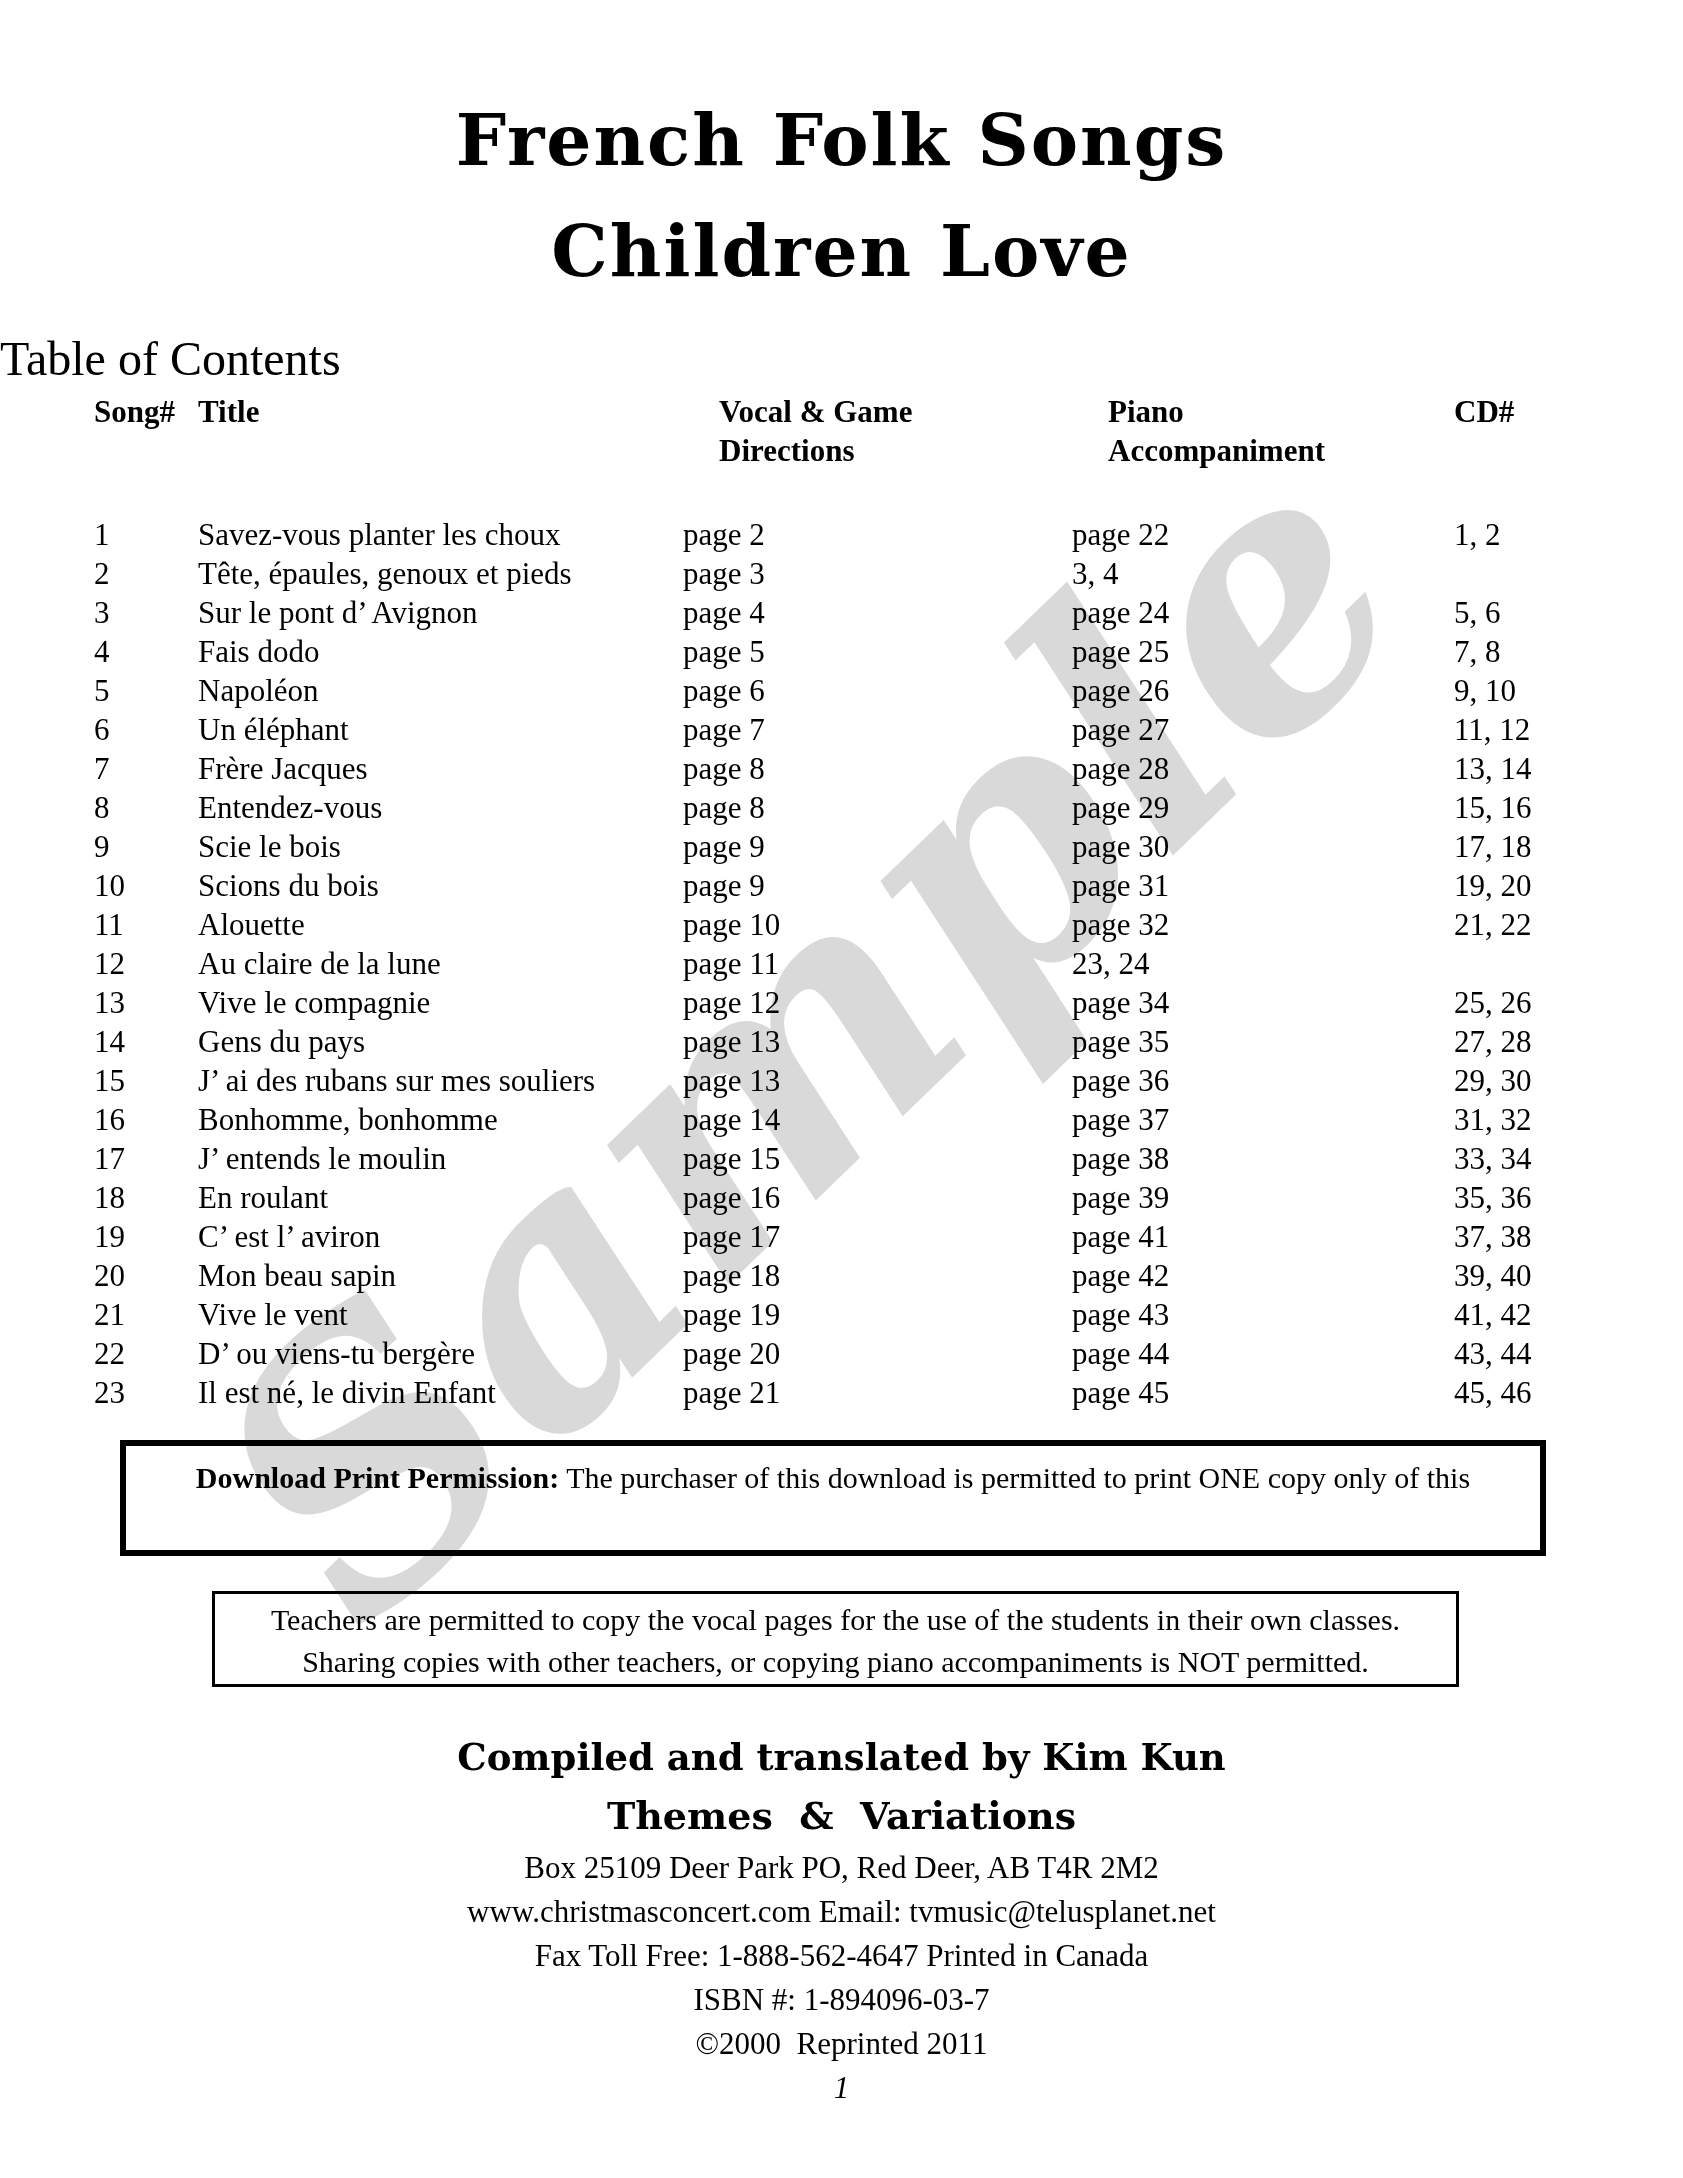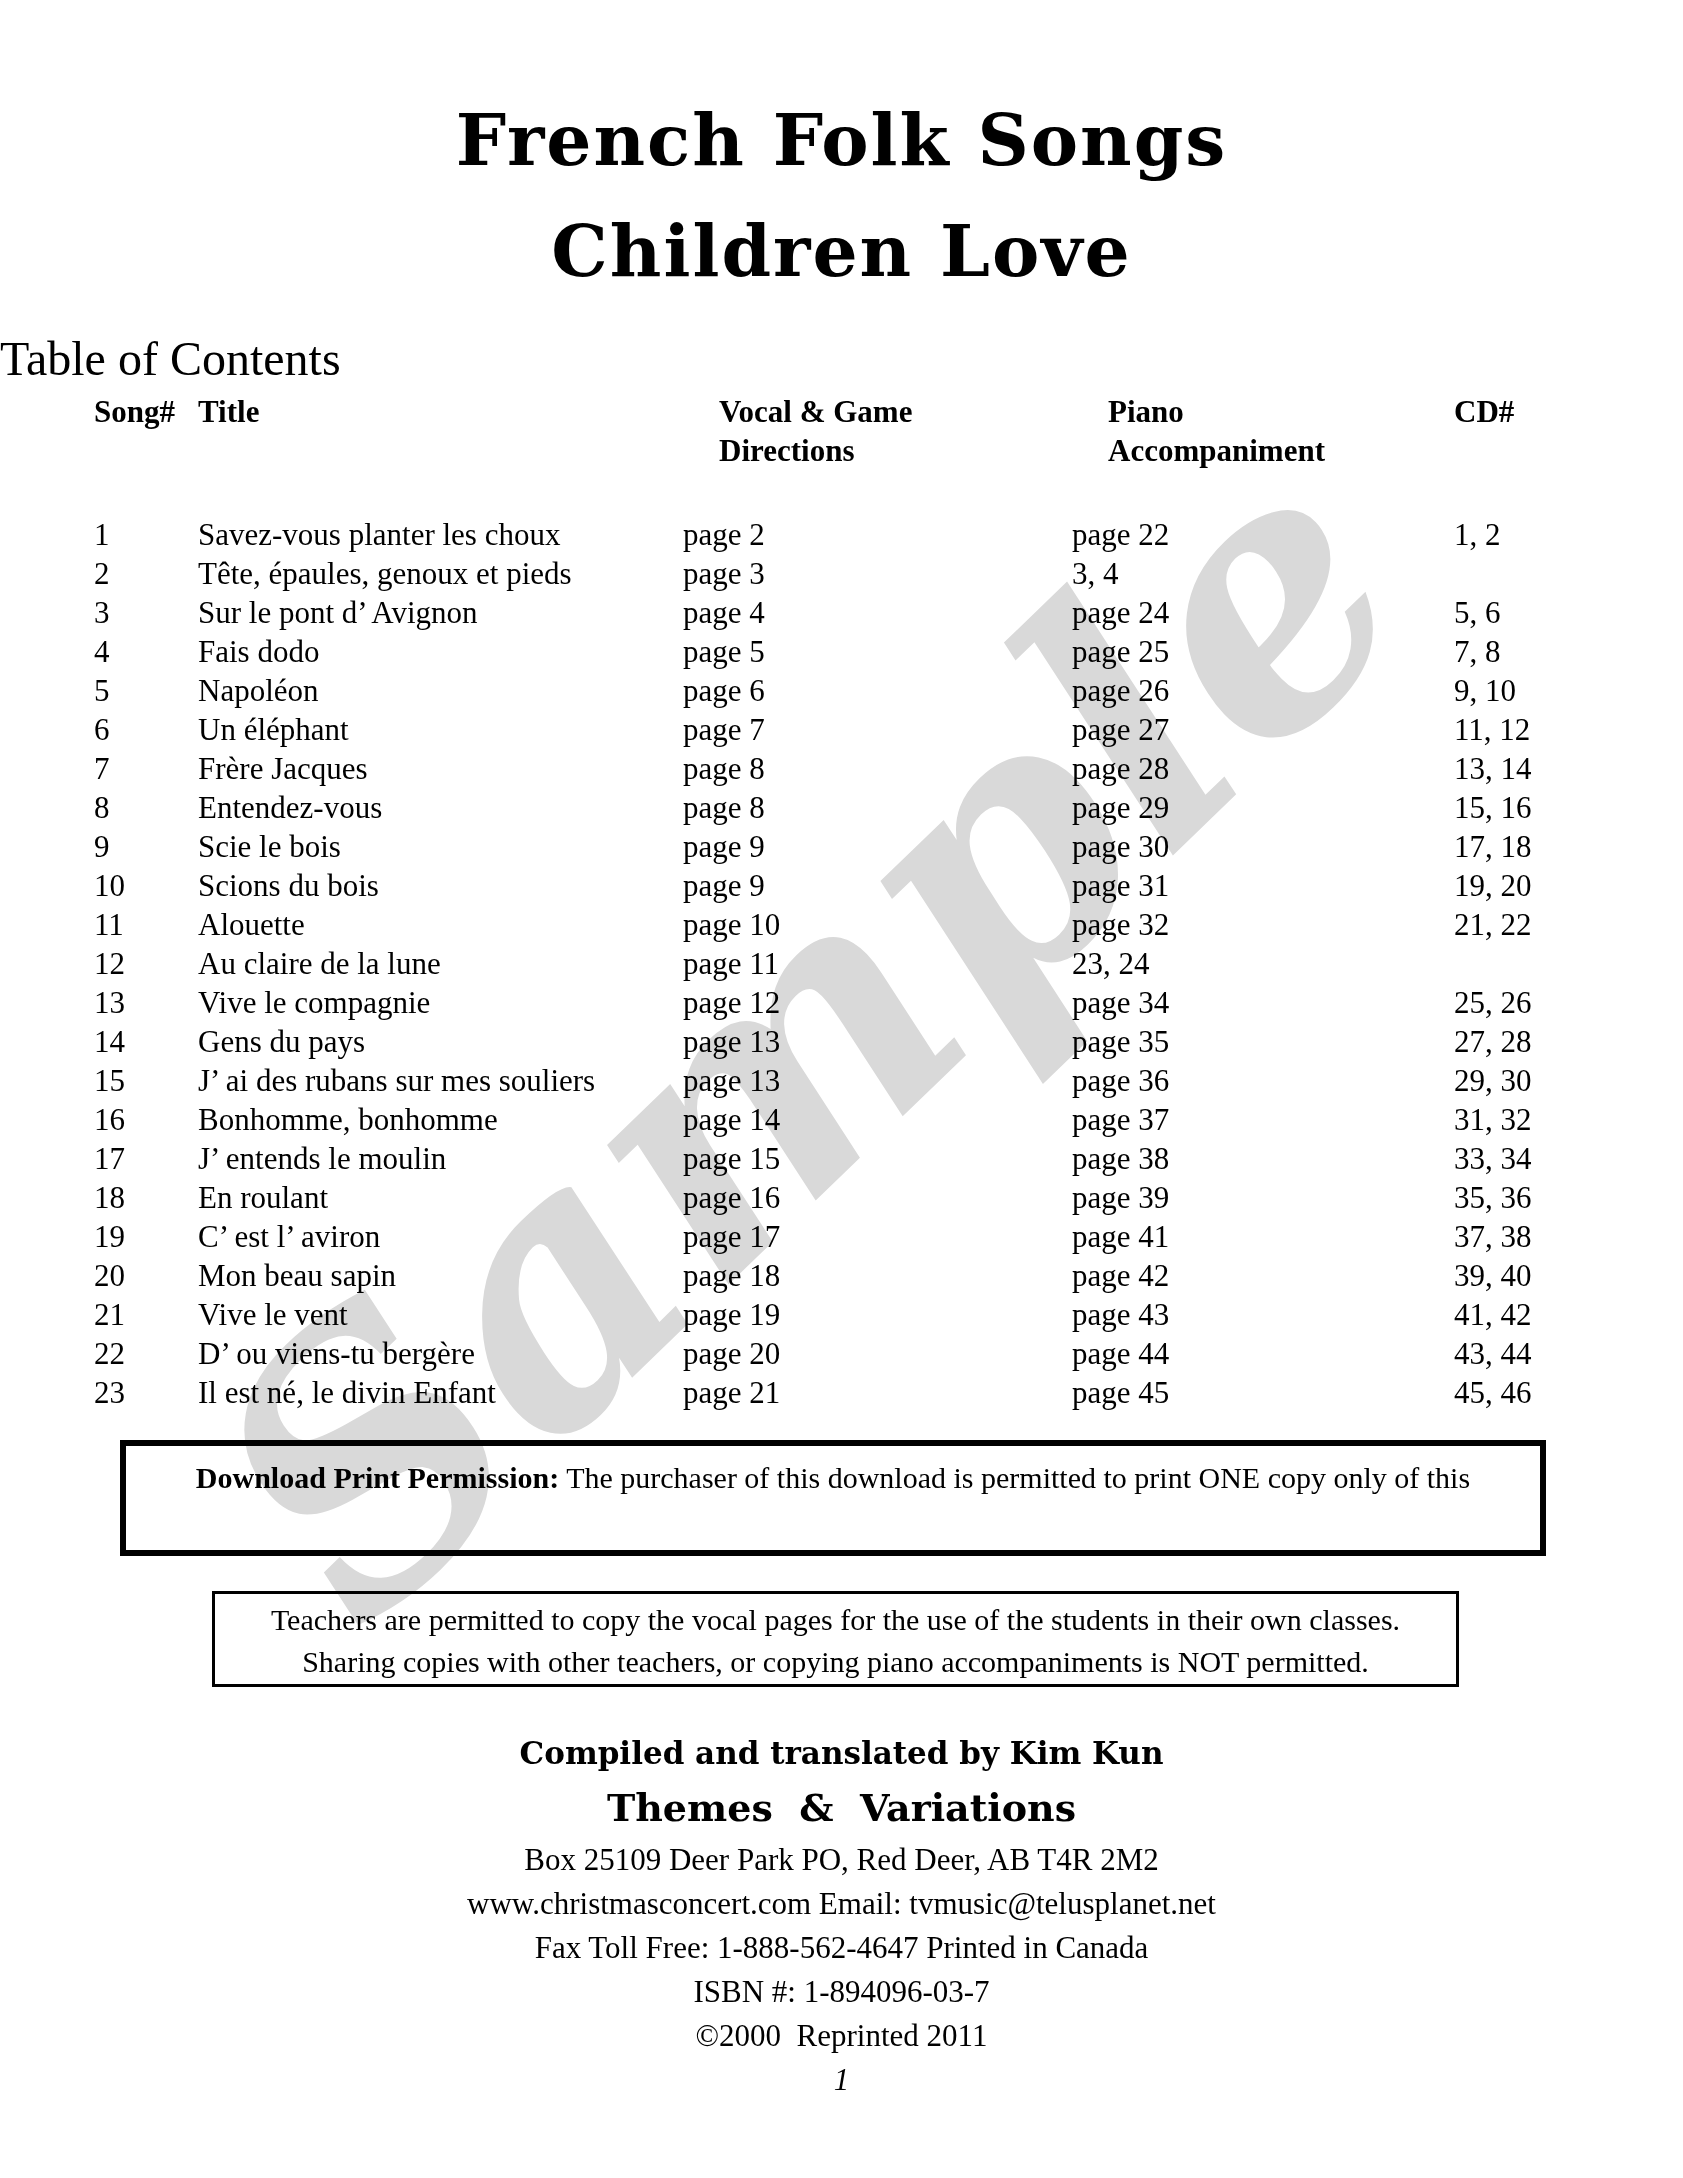--- a/index.html
+++ b/index.html
@@ -43,21 +43,21 @@
   .notice-download .bold { font-weight:700;margin-top:24px; }
   .notice-teachers {
     position:absolute; left:212px; top:1591px; width:1247px; height:96px;
     border:3px solid #000; box-sizing:border-box; text-align:center;
     font-size:30px; line-height:42px; padding-top:5px;
   }
   .notice-line { display:block; }
 
   .footer { position:absolute; top:1735px; left:0; width:100%; text-align:center; }
   .f-compiled {
-    font-family:"DejaVu Serif",serif; font-weight:700; font-size:31px;
+    font-family:"DejaVu Serif",serif; font-weight:700; font-size:37px;
     margin:0 0 14px 0;
   }
   .f-publisher {
     font-family:"DejaVu Serif",serif; font-weight:700; font-size:38px;
     margin:0 0 8px 0; white-space:pre;
   }
   .f-line { font-size:31px; line-height:44px; }
   .f-pagenum { font-style:italic; font-size:31px; margin-top:4px; }
   .copyright { white-space:pre; }
 </style>

